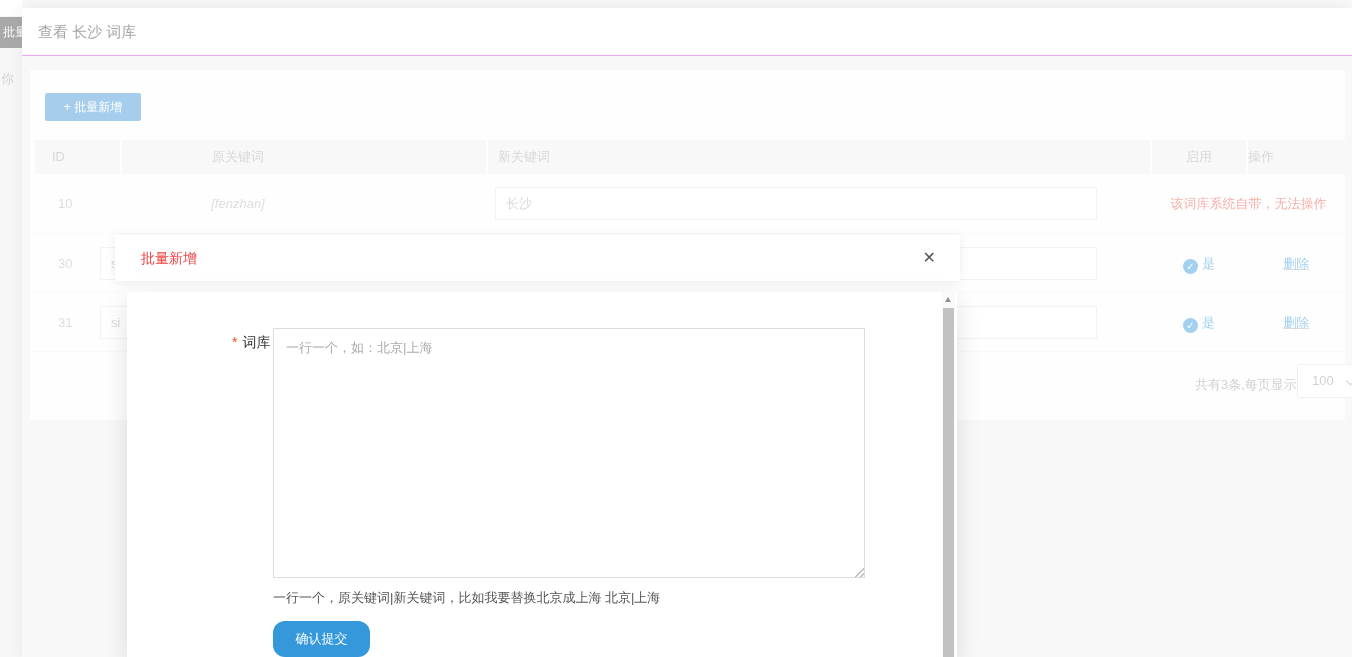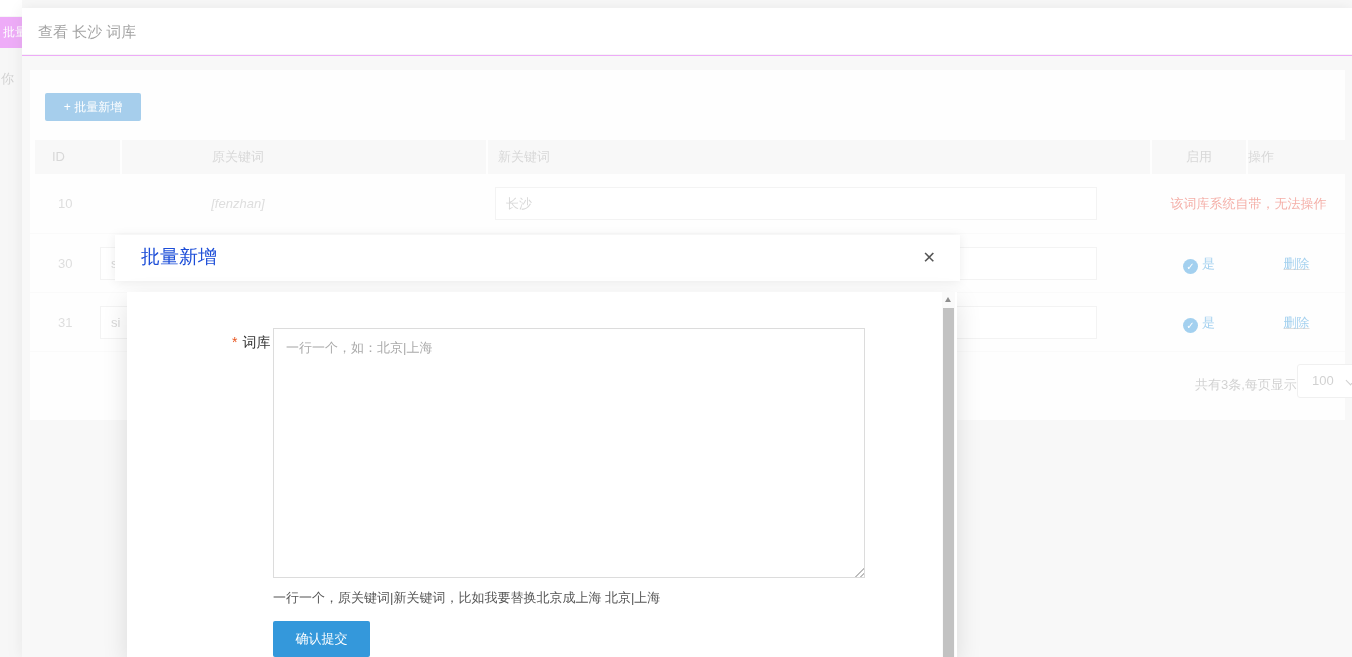--- a/index.html
+++ b/index.html
@@ -2,21 +2,21 @@
 <html><head>
 <meta charset="utf-8">
 <style>
   * { margin:0; padding:0; box-sizing:border-box; }
   html,body { width:1352px; height:657px; overflow:hidden; }
   body { font-family:"Liberation Sans","DejaVu Sans",sans-serif; background:#f0f0f0; position:relative; }
 
   
   .left-sliver { position:absolute; left:0; top:0; width:22px; height:657px; background:#ededed; z-index:1; }
   .left-top-strip { position:absolute; left:0; top:0; width:22px; height:16px; background:#fff; }
-  .side-chip { position:absolute; left:0; top:17px; width:22px; height:31px; background:#d946ef; color:#fff;
+  .side-chip { position:absolute; left:0; top:17px; width:22px; height:31px; background:#404040; color:#fff;
                font-size:12px; line-height:31px; padding-left:3px; overflow:hidden; white-space:nowrap; }
   .side-frag { position:absolute; left:1px; top:70px; width:14px; height:18px; overflow:hidden;
                color:#9a9a9a; font-size:13px; white-space:nowrap; }
 
   .drawer { position:absolute; left:22px; top:8px; width:1330px; height:649px; background:#d946ef;
             box-shadow:0 0 14px rgba(0,0,0,0.15); z-index:2; }
   .drawer-header { position:absolute; left:0; top:0; width:100%; height:47px; background:#fff;
                    border-bottom:1px solid #ececec; }
   .drawer-title { position:absolute; left:16px; top:0; line-height:47px; font-size:15px; color:#333; }
   .drawer-body { position:absolute; left:0; top:48px; width:100%; height:601px; background:#f0f0f0; }
@@ -57,36 +57,36 @@
   .chevron-down { position:absolute; right:12px; top:12px; width:7px; height:7px;
                   border-right:1.5px solid #999; border-bottom:1.5px solid #999; transform:rotate(45deg); }
 
   
   .wash { position:absolute; left:0; top:0; width:1352px; height:657px; background:rgba(255,255,255,0.55);
           z-index:10; pointer-events:none; }
 
   
   .modal-header { position:absolute; left:115px; top:235px; width:845px; height:46px; background:#fff;
                   box-shadow:0 1px 10px rgba(0,0,0,0.08); z-index:20; }
-  .modal-title { position:absolute; left:26px; top:0; line-height:46px; font-size:19px; color:#1d4ed8;font-family:Liberation Mono, monospace; }
+  .modal-title { position:absolute; left:26px; top:0; line-height:46px; font-size:14px; color:#ef4444; }
   .modal-close { position:absolute; right:24px; top:0; height:46px; line-height:46px; font-size:16px; color:#555;
                  background:none; border:none; cursor:pointer; font-family:inherit; }
   .modal-body { position:absolute; left:127px; top:292px; width:830px; height:365px; background:#fff;
                 box-shadow:0 8px 24px rgba(0,0,0,0.12); z-index:20; }
   .form-label { position:absolute; left:69px; top:42px; font-size:14px; color:#333;margin-left:36px; }
   .req-mark { color:#e8541e; margin-right:5px; }
   .lib-textarea { position:absolute; left:146px; top:36px; width:592px; height:250px; border:1px solid #dcdcdc;
                   resize:none; font-size:13px; color:#1d4ed8; padding:10px 12px; font-family:inherit; outline:none; }
   .lib-textarea::placeholder { color:#aaa; }
   .resize-grip { position:absolute; left:727px; top:275px; width:10px; height:10px; pointer-events:none;
                  background:repeating-linear-gradient(-45deg, transparent, transparent 2px, #bdbdbd 2px, #bdbdbd 3.2px);
                  clip-path:polygon(100% 0, 100% 100%, 0 100%); }
   .form-help { position:absolute; left:146px; top:297px; font-size:13px; color:#555; }
   .btn-submit { position:absolute; left:146px; top:329px; width:97px; height:36px; background:#3498db; border:none;
-                border-radius:2px; color:#fff; font-size:13px; cursor:pointer; }
+                border-radius:12px; color:#fff; font-size:13px; cursor:pointer; }
   .scrollbar { position:absolute; right:2px; top:0; width:13px; height:365px; background:#fafafa; }
   .scroll-up-btn { position:absolute; left:0; top:0; width:13px; height:14px; background:#fafafa; border:none; cursor:pointer; }
   .scroll-up-btn .tri { position:absolute; left:3px; top:5px; width:0; height:0;
                         border-left:3.5px solid transparent; border-right:3.5px solid transparent; border-bottom:5px solid #8f8f8f; }
   .scroll-thumb { position:absolute; left:1px; top:16px; width:11px; height:349px; background:#c2c2c2; cursor:pointer; }
 </style>
 </head>
 <body>
 
 <div class="left-sliver">

